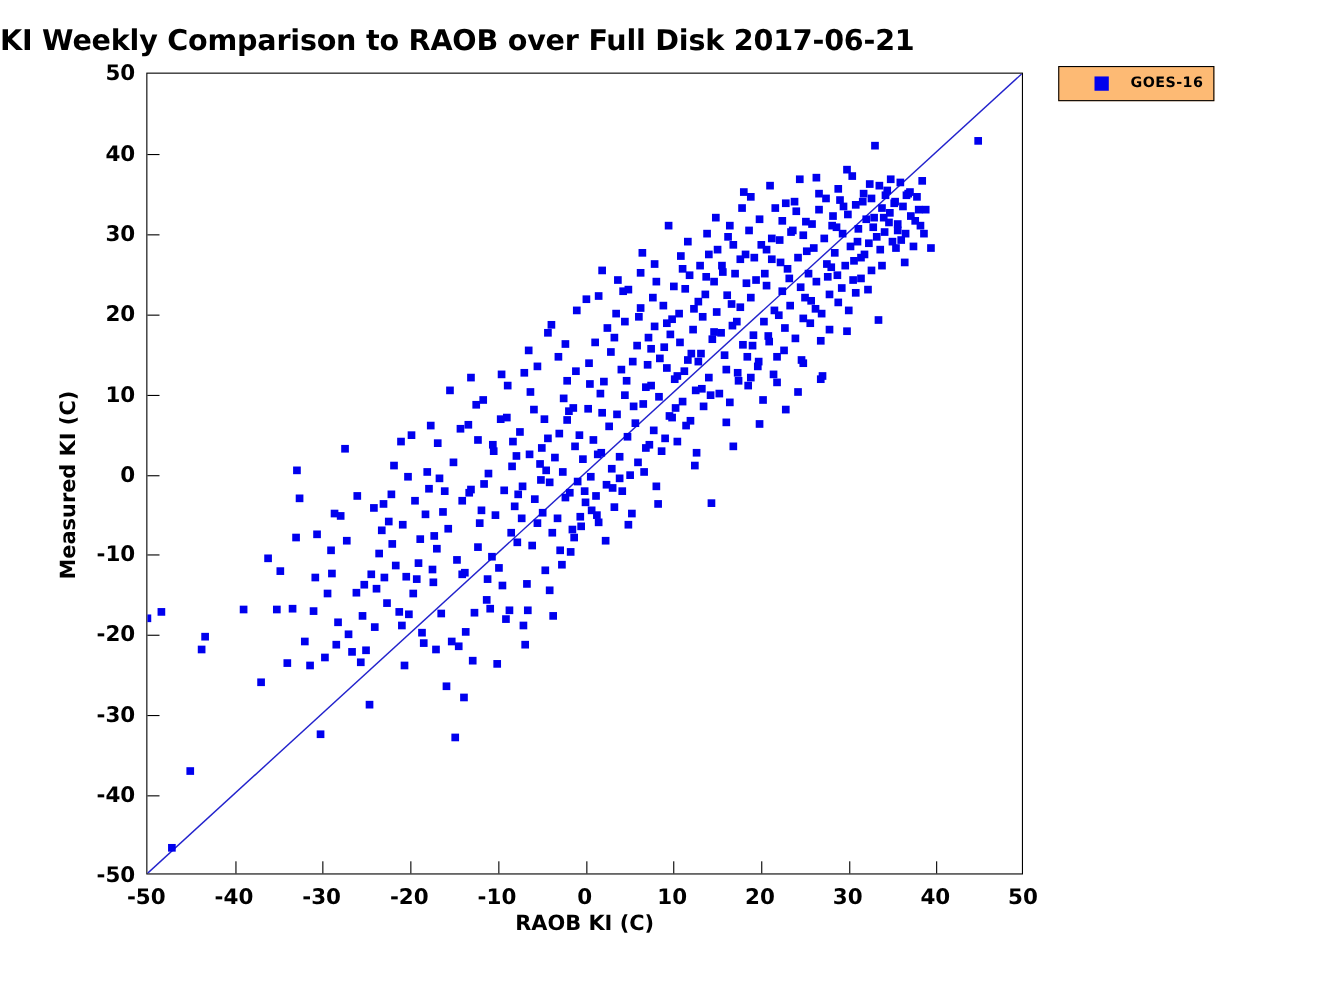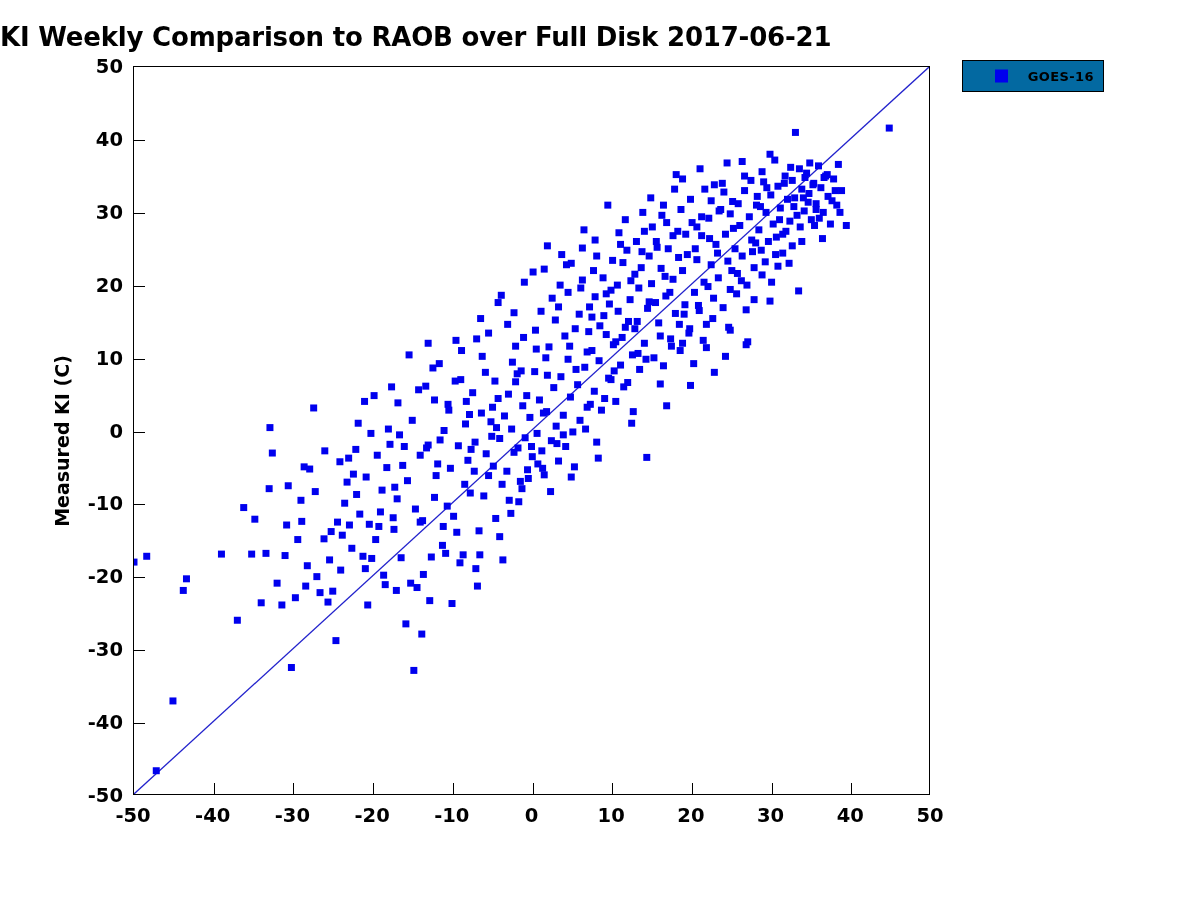--- a/index.html
+++ b/index.html
@@ -126,21 +126,21 @@
   }
 
   
   #legend-box {
     position: absolute;
     left: 962px;
     top: 60px;
     width: 142px;
     height: 32px;
     border: 1.4px solid #000000;
-    background: #0369a1;
+    background: #fdba74;
     box-sizing: border-box;
   }
   #legend-entry {
     position: absolute;
     left: 0;
     top: 0;
     width: 100%;
     height: 100%;
     display: flex;
     align-items: center;
@@ -729,20 +729,21 @@
       <div class="xtick-label" style="left: 337.1px; top: 804px;">-20</div>
       <div class="xtick-label" style="left: 416.8px; top: 804px;">-10</div>
       <div class="xtick-label" style="left: 496.5px; top: 804px;">0</div>
       <div class="xtick-label" style="left: 576.2px; top: 804px;">10</div>
       <div class="xtick-label" style="left: 655.9px; top: 804px;">20</div>
       <div class="xtick-label" style="left: 735.6px; top: 804px;">30</div>
       <div class="xtick-label" style="left: 815.3px; top: 804px;">40</div>
       <div class="xtick-label" style="left: 895px; top: 804px;">50</div>
     </div>
 
+  <div id="xaxis-title">RAOB KI (C)</div>
   <div id="yaxis-title">Measured KI (C)</div>
 
   <div id="legend-box">
     <div id="legend-entry">
       <span id="legend-swatch" style="background: rgb(0, 0, 238);"></span>
       <span id="legend-label">GOES-16</span>
     </div>
   </div>
 
 </div>

